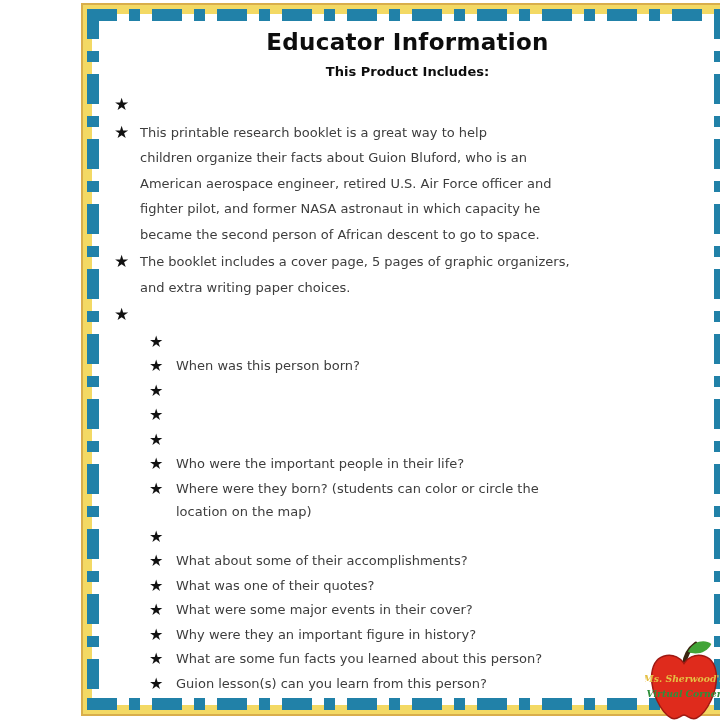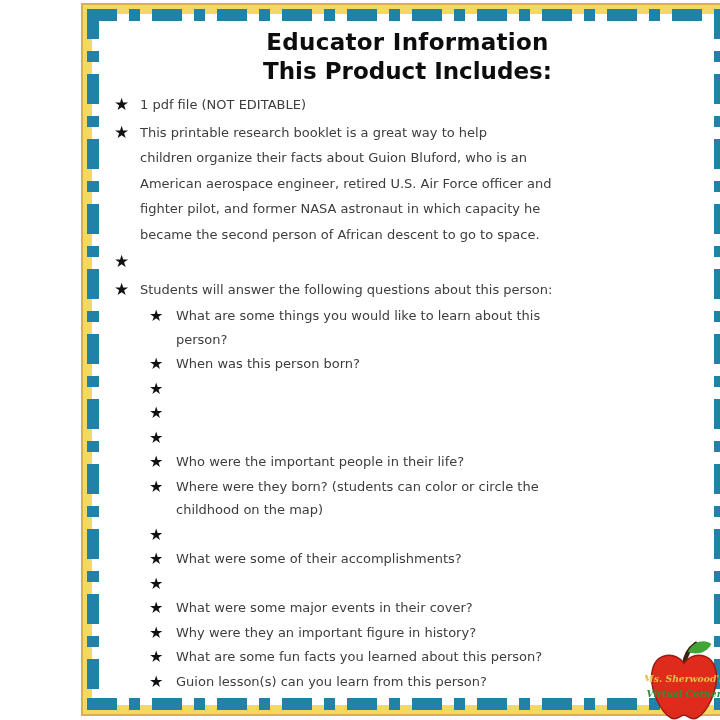--- a/index.html
+++ b/index.html
@@ -57,21 +57,21 @@
   .title {
     text-align: center;
     font-size: 23px;
     line-height: 28px;
     font-weight: bold;
     color: #0d0d0d;
     letter-spacing: 0.3px;
   }
   .subtitle {
     text-align: center;
-    font-size: 23px;
+    font-size: 13px;
     line-height: 23px;
     font-weight: bold;
     color: #0d0d0d;
     margin-top: 4px;
     margin-bottom: 9px;
   }
   .blist { list-style: none; }
   .item {
     display: flex;
     align-items: flex-start;
@@ -121,44 +121,42 @@
     <div class="dash dash-v dash-left"></div>
     <div class="dash dash-v dash-right"></div>
 
     <div class="content">
       <div class="title">Educator Information</div>
       <div class="subtitle">This Product Includes:</div>
 
       <ul class="blist">
         <li class="item">
           <span class="star">★</span>
-          <span class="txt">1 pdf file (NOT EDITABLE)</span>
         </li>
         <li class="item">
           <span class="star">★</span>
           <span class="txt">This printable research booklet is a great way to help
 children organize their facts about Guion Bluford, who is an
 American aerospace engineer, retired U.S. Air Force officer and
 fighter pilot, and former NASA astronaut in which capacity he
 became the second person of African descent to go to space.</span>
         </li>
         <li class="item">
           <span class="star">★</span>
-        </li>
-        <li class="item">
-          <span class="star">★</span>
-          <span class="txt">Students will answer the following questions about this person:</span>
+          <span class="txt">The booklet includes a cover page, 5 pages of graphic organizers,
+and extra writing paper choices.</span>
+        </li>
+        <li class="item">
+          <span class="star">★</span>
         </li>
       </ul>
 
       <ul class="qlist">
         <li class="qitem">
           <span class="star">★</span>
-          <span class="txt">What are some things you would like to learn about this
-person?</span>
         </li>
         <li class="qitem">
           <span class="star">★</span>
           <span class="txt">When was this person born?</span>
         </li>
         <li class="qitem">
           <span class="star">★</span>
         </li>
         <li class="qitem">
           <span class="star">★</span>
@@ -166,31 +164,32 @@
         <li class="qitem">
           <span class="star">★</span>
         </li>
         <li class="qitem">
           <span class="star">★</span>
           <span class="txt">Who were the important people in their life?</span>
         </li>
         <li class="qitem">
           <span class="star">★</span>
           <span class="txt">Where were they born? (students can color or circle the
-childhood on the map)</span>
-        </li>
-        <li class="qitem">
-          <span class="star">★</span>
-        </li>
-        <li class="qitem">
-          <span class="star">★</span>
-          <span class="txt">What were some of their accomplishments?</span>
-        </li>
-        <li class="qitem">
-          <span class="star">★</span>
+location on the map)</span>
+        </li>
+        <li class="qitem">
+          <span class="star">★</span>
+        </li>
+        <li class="qitem">
+          <span class="star">★</span>
+          <span class="txt">What about some of their accomplishments?</span>
+        </li>
+        <li class="qitem">
+          <span class="star">★</span>
+          <span class="txt">What was one of their quotes?</span>
         </li>
         <li class="qitem">
           <span class="star">★</span>
           <span class="txt">What were some major events in their cover?</span>
         </li>
         <li class="qitem">
           <span class="star">★</span>
           <span class="txt">Why were they an important figure in history?</span>
         </li>
         <li class="qitem">

